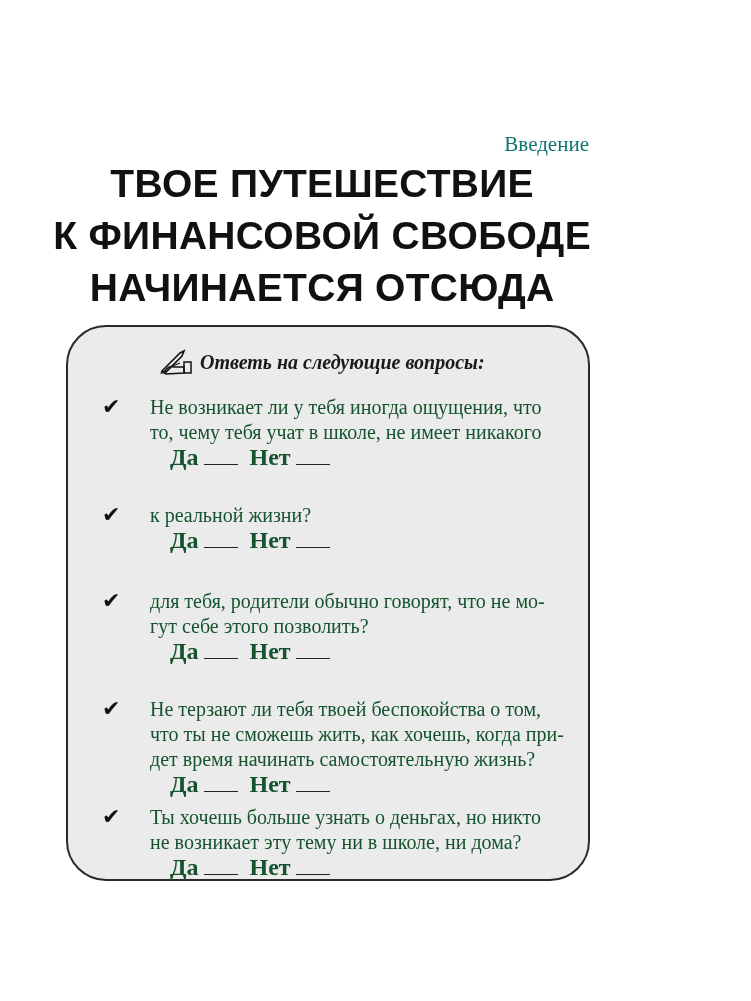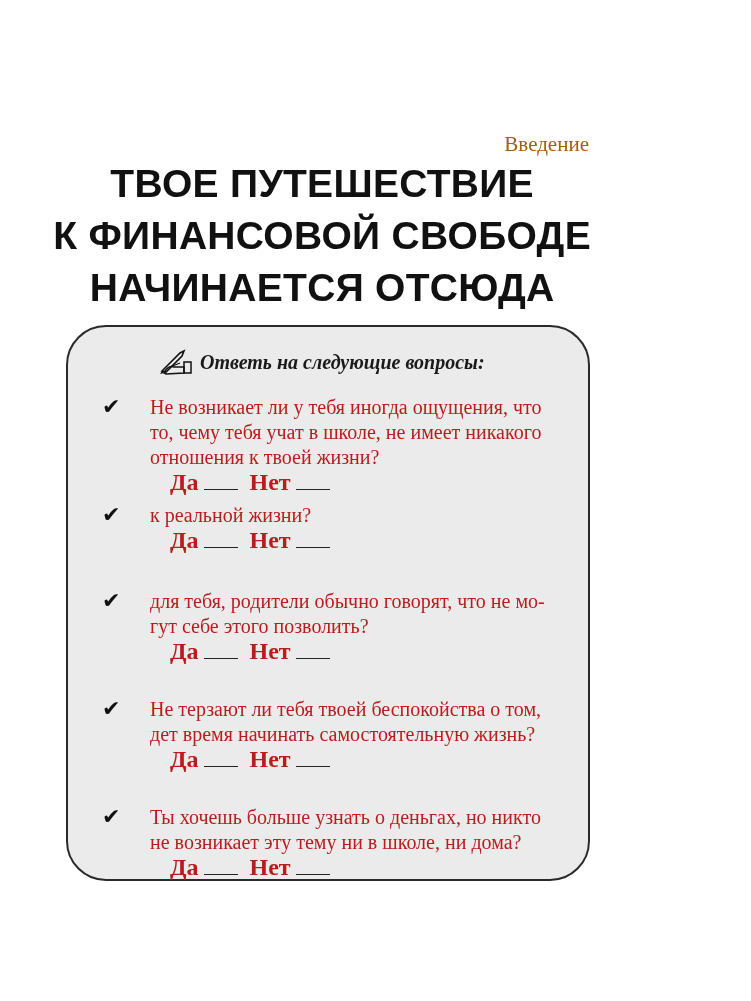--- a/index.html
+++ b/index.html
@@ -14,21 +14,21 @@
       overflow: hidden;
       font-family: "Liberation Serif", "DejaVu Serif", serif;
       color: #1a1a1a;
     }
     .section-label {
       position: absolute;
       right: 162px;
       top: 132px;
       font-size: 21px;
       font-family: "Liberation Serif", serif;
-      color: #a16207;
+      color: #0f766e;
     }
     .title {
       position: absolute;
       right: 160px;
       top: 158px;
       text-align: right;
       font-family: "Liberation Sans", "DejaVu Sans", sans-serif;
       font-weight: bold;
       font-size: 39px;
       line-height: 52px;
@@ -78,21 +78,21 @@
       font-family: "DejaVu Sans", sans-serif;
       color: #111;
     }
     .q-text {
       position: absolute;
       left: 48px;
       top: 0;
       width: 430px;
       font-size: 20px;
       line-height: 25px;
-      color: #b91c1c;
+      color: #14532d;
     }
     .q-line { white-space: nowrap; display: block; }
     .answer {
       display: block;
       padding-left: 20px;
       font-weight: bold;
       font-size: 24px;
       line-height: 25px;
       white-space: nowrap;
     }
@@ -126,21 +126,20 @@
       <path d="M12 18 L22 14" stroke="#111" stroke-width="1.2"></path>
     </svg>
     <span>Ответь на следующие вопросы:</span>
   </div>
 
   <div class="question" style="top:68px;">
     <span class="check">✔</span>
     <div class="q-text">
       <span class="q-line">Не возникает ли у тебя иногда ощущения, что</span>
       <span class="q-line">то, чему тебя учат в школе, не имеет никакого</span>
-      <span class="q-line">отношения к твоей жизни?</span>
       <span class="answer">
         <span>Да</span><span class="blank"></span>
         <span>Нет</span><span class="blank"></span>
       </span>
     </div>
   </div>
 
   <div class="question" style="top:176px;">
     <span class="check">✔</span>
     <div class="q-text">
@@ -161,20 +160,21 @@
         <span>Да</span><span class="blank"></span>
         <span>Нет</span><span class="blank"></span>
       </span>
     </div>
   </div>
 
   <div class="question" style="top:370px;">
     <span class="check">✔</span>
     <div class="q-text">
       <span class="q-line">Не терзают ли тебя твоей беспокойства о том,</span>
+      <span class="q-line">что ты не сможешь жить, как хочешь, когда при-</span>
       <span class="q-line">дет время начинать самостоятельную жизнь?</span>
       <span class="answer">
         <span>Да</span><span class="blank"></span>
         <span>Нет</span><span class="blank"></span>
       </span>
     </div>
   </div>
 
   <div class="question" style="top:478px;">
     <span class="check">✔</span>

